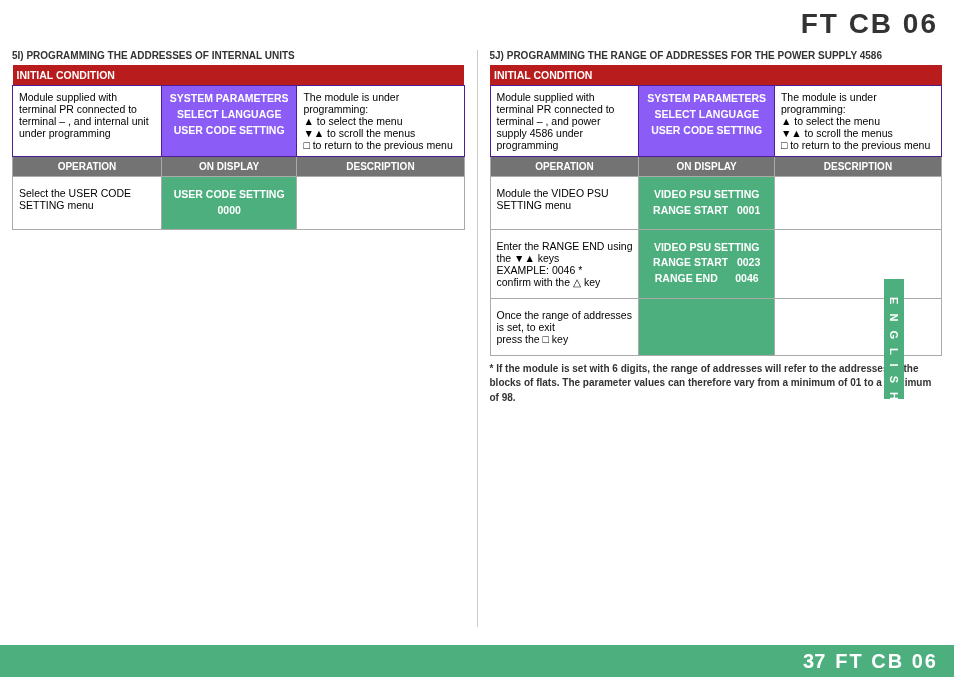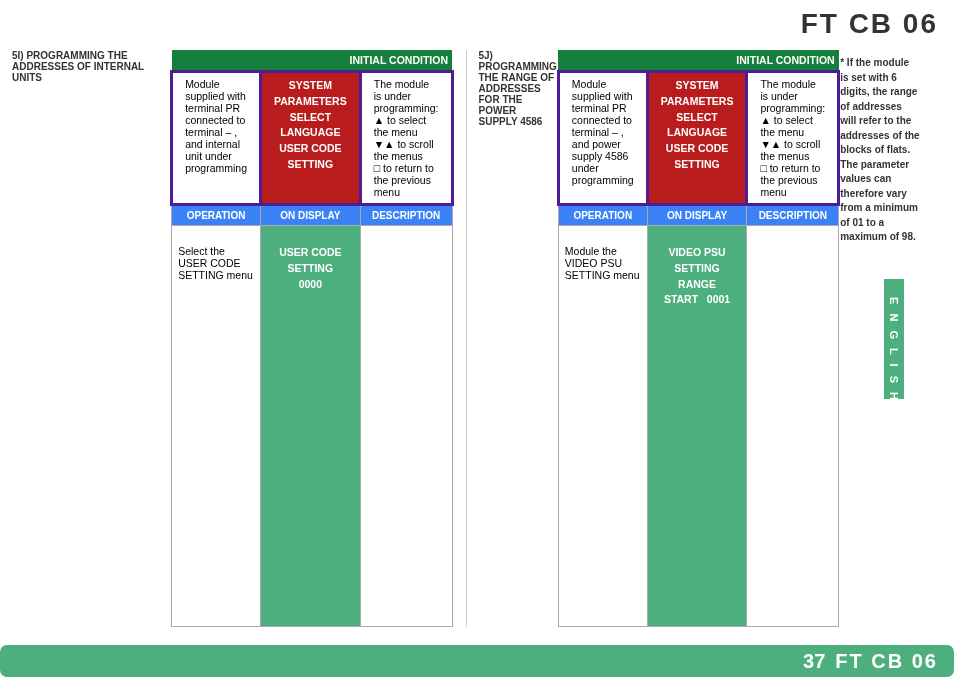--- a/index.html
+++ b/index.html
@@ -32,75 +32,76 @@
       display: flex;
       padding: 6px 12px 4px 12px;
       gap: 10px;
       height: calc(100% - 90px);
     }
 
     
     .panel {
       flex: 1;
       display: flex;
+      flex-direction: column;
       gap: 0;
     }
 
     .section-title {
       font-size: 10px;
       font-weight: bold;
       color: #333;
       margin-bottom: 4px;
     }
 
     
     table {
       width: 100%;
       border-collapse: collapse;
       font-size: 10.5px;
     }
 
     .initial-condition-header {
-      background: #15803d;
-      color: #fff;
-      font-weight: bold;
-      text-align: right;
+      background: #b91c1c;
+      color: #fff;
+      font-weight: bold;
+      text-align: left;
       padding: 4px;
       font-size: 10.5px;
     }
 
     .ic-row td {
-      border: 3px solid #4c1d95;
+      border: 1px solid #4c1d95;
       vertical-align: top;
-      padding: 5px 12px;
+      padding: 5px 6px;
     }
 
     .green-cell {
-      background: #b91c1c;
+      background: #8b5cf6;
       color: #fff;
       font-weight: bold;
       text-align: center;
       font-size: 10.5px;
       line-height: 1.5;
     }
 
     .col-header {
-      background: #3b82f6;
+      background: #737373;
       color: #fff;
       font-weight: bold;
       text-align: center;
       padding: 4px 2px;
       font-size: 10px;
       border: 1px solid #aaa;
     }
 
     .op-row td {
       border: 1px solid #aaa;
       vertical-align: top;
-      padding: 19px 6px;
+      padding: 10px 6px;
     }
 
     .display-cell {
       background: #4caf7d;
       color: #fff;
       font-weight: bold;
       text-align: center;
       font-size: 10.5px;
       line-height: 1.5;
     }
@@ -139,21 +140,20 @@
       bottom: 0;
       left: 0;
       right: 0;
       background: #4caf7d;
       display: flex;
       justify-content: flex-end;
       align-items: center;
       padding: 16px 16px;
       height: 32px;
       gap: 10px;
-      border-radius: 7px;
     }
     .footer-page {
       font-size: 20px;
       font-weight: bold;
       color: #fff;
     }
     .footer-doc {
       font-size: 20px;
       font-weight: bold;
       color: #fff;
@@ -208,21 +208,21 @@
           <td>Select the USER CODE SETTING menu</td>
           <td class="display-cell">USER CODE SETTING<br>0000</td>
           <td></td>
         </tr>
       </tbody>
     </table>
   </div>
 
   <div class="divider"></div>
 
-  <div class="panel" style="margin-right: 22px;">
+  <div class="panel" style="">
     <div class="section-title">5J) PROGRAMMING THE RANGE OF ADDRESSES FOR THE POWER SUPPLY 4586</div>
     <table>
       <thead>
         <tr>
           <td colspan="3" class="initial-condition-header">INITIAL CONDITION</td>
         </tr>
         <tr class="ic-row">
           <td style="width:33%;">Module supplied with terminal PR connected to terminal – , and power supply 4586 under programming</td>
           <td style="width:30%;" class="green-cell">
             <span>SYSTEM PARAMETERS</span><br>
@@ -241,20 +241,30 @@
           <td class="col-header">ON DISPLAY</td>
           <td class="col-header">DESCRIPTION</td>
         </tr>
       </thead>
       <tbody>
         <tr class="op-row">
           <td>Module the VIDEO PSU SETTING menu</td>
           <td class="display-cell">VIDEO PSU SETTING<br>RANGE START&nbsp;&nbsp;&nbsp;0001</td>
           <td></td>
         </tr>
+        <tr class="op-row">
+          <td>Enter the RANGE END using the ▼▲ keys<br>EXAMPLE: 0046 *<br>confirm with the △ key</td>
+          <td class="display-cell">VIDEO PSU SETTING<br>RANGE START&nbsp;&nbsp;&nbsp;0023<br>RANGE END&nbsp;&nbsp;&nbsp;&nbsp;&nbsp;&nbsp;0046</td>
+          <td></td>
+        </tr>
+        <tr class="op-row">
+          <td>Once the range of addresses is set, to exit<br>press the □ key</td>
+          <td class="display-cell"></td>
+          <td></td>
+        </tr>
       </tbody>
     </table>
     <div class="note-text">
       <strong>* If the module is set with 6 digits, the range of addresses will refer to the addresses of the blocks of flats. The parameter values can therefore vary from a minimum of 01 to a maximum of 98.</strong>
     </div>
   </div>
 </div>
 
 <div class="sidebar-english">
   <span>E N G L I S H</span>

